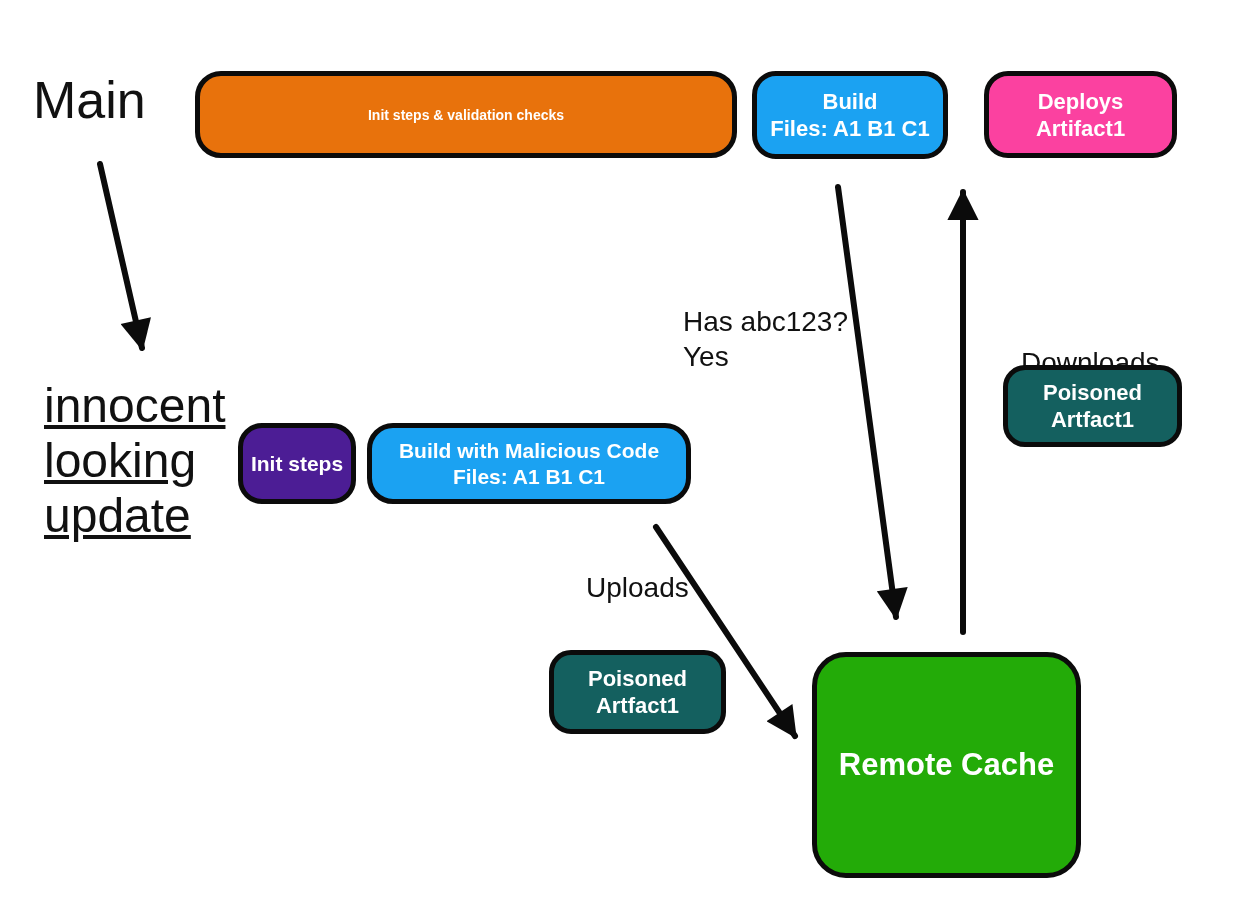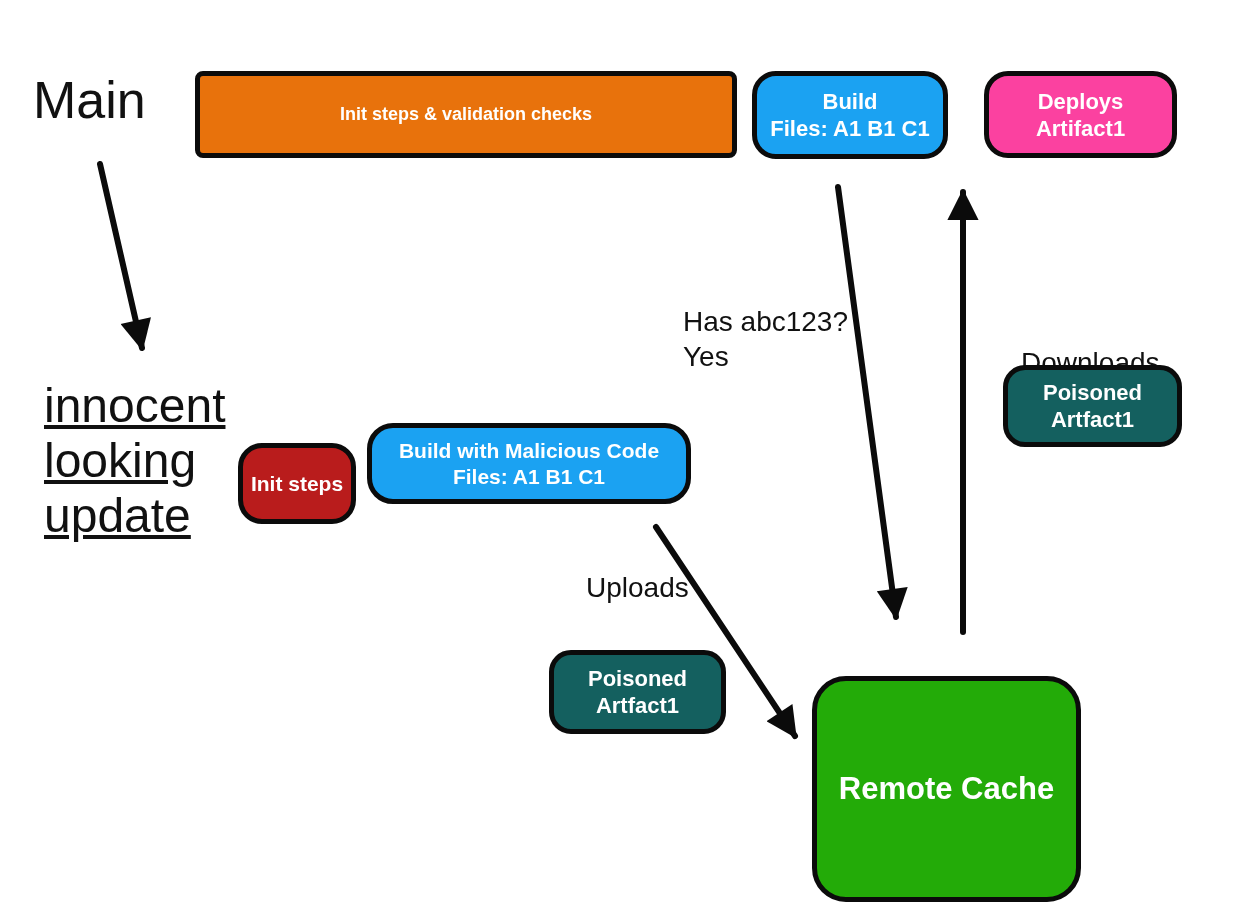--- a/index.html
+++ b/index.html
@@ -34,21 +34,21 @@
     display: flex;
     flex-direction: column;
     align-items: center;
     justify-content: center;
     color: #ffffff;
     font-weight: bold;
     text-align: center;
   }
   .node span { display: block; }
 
-  .n-init-validation { left: 195px; top: 71px;  width: 542px; height: 87px;  border-radius: 8px; font-size: 18px; }
+  .n-init-validation { left: 195px; top: 71px;  width: 542px; height: 87px;  border-radius: 26px; font-size: 14px; }
   .n-build           { left: 752px; top: 71px;  width: 196px; height: 88px;  border-radius: 24px; font-size: 22px; line-height: 27px; }
   .n-deploys         { left: 984px; top: 71px;  width: 193px; height: 87px;  border-radius: 24px; font-size: 22px; line-height: 27px; }
   .n-init-steps      { left: 238px; top: 423px; width: 118px; height: 81px;  border-radius: 24px; font-size: 21px; }
   .n-build-malicious { left: 367px; top: 423px; width: 324px; height: 81px;  border-radius: 26px; font-size: 21px; line-height: 26px; }
   .n-poisoned-dl     { left: 1003px; top: 365px; width: 179px; height: 82px; border-radius: 22px; font-size: 22px; line-height: 27px; }
   .n-poisoned-ul     { left: 549px; top: 650px; width: 177px; height: 84px;  border-radius: 22px; font-size: 22px; line-height: 27px; }
   .n-remote-cache    { left: 812px; top: 652px; width: 269px; height: 226px; border-radius: 34px; font-size: 31px; }
 
   .label {
     position: absolute;
@@ -98,36 +98,36 @@
   <div class="node n-build" style="background-color: rgb(27, 162, 242);">
     <span>Build</span>
     <span>Files: A1 B1 C1</span>
   </div>
 
   <div class="node n-deploys" style="background-color: rgb(251, 65, 160);">
     <span>Deploys</span>
     <span>Artifact1</span>
   </div>
 
-  <div class="node n-init-steps" style="background-color: #b91c1c; margin-top: 20px;">
+  <div class="node n-init-steps" style="background-color: #4c1d95;">
     <span>Init steps</span>
   </div>
 
   <div class="node n-build-malicious" style="background-color: rgb(27, 162, 242);">
     <span>Build with Malicious Code</span>
     <span>Files: A1 B1 C1</span>
   </div>
 
   <div class="node n-poisoned-dl" style="background-color: rgb(20, 96, 95);">
     <span>Poisoned</span>
     <span>Artfact1</span>
   </div>
 
   <div class="node n-poisoned-ul" style="background-color: rgb(20, 96, 95);">
     <span>Poisoned</span>
     <span>Artfact1</span>
   </div>
 
-  <div class="node n-remote-cache" style="background-color: rgb(35, 171, 8); margin-top: 24px;">
+  <div class="node n-remote-cache" style="background-color: rgb(35, 171, 8);">
     <span>Remote Cache</span>
   </div>
 
 </div>
 
 </body></html>

